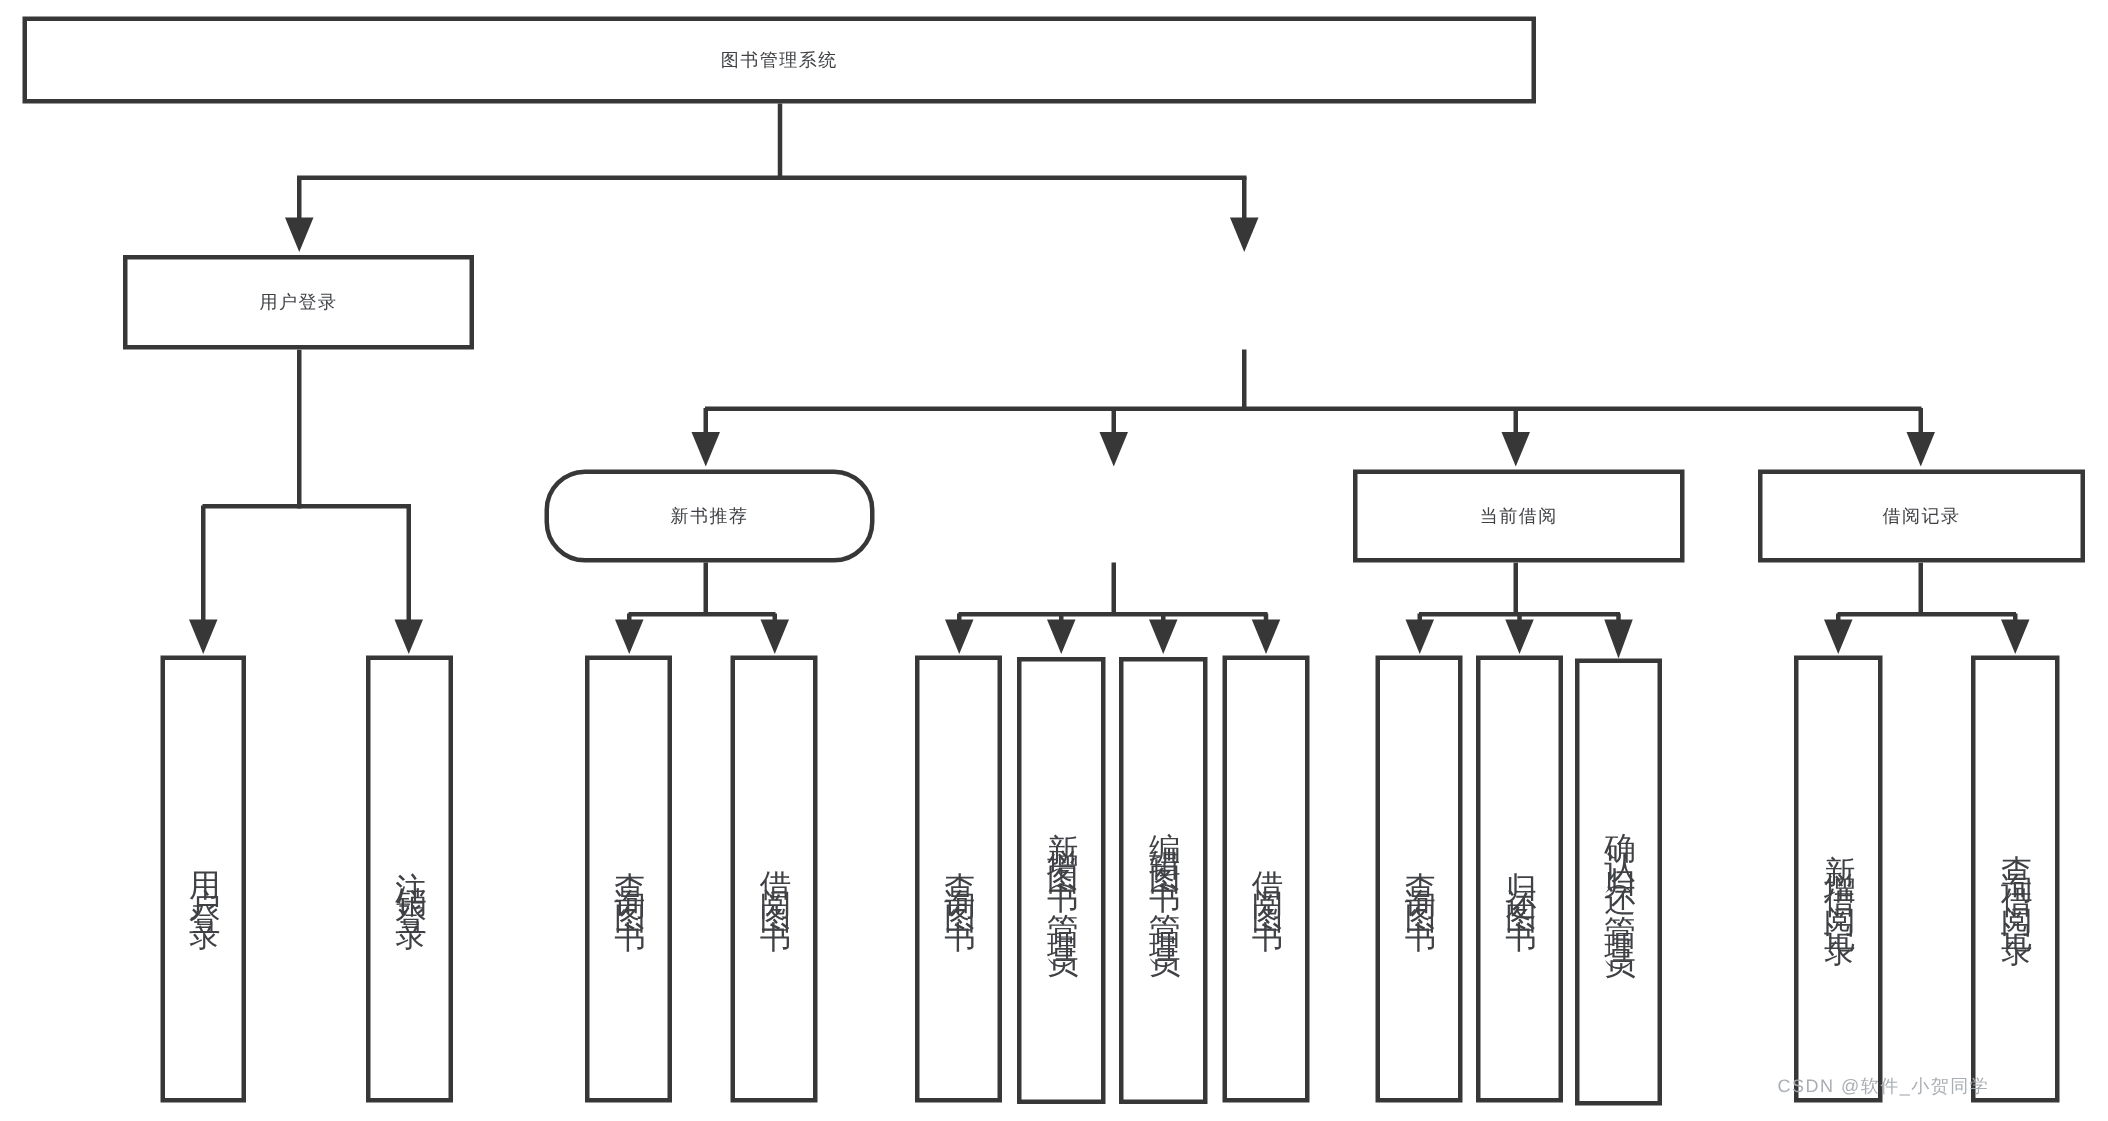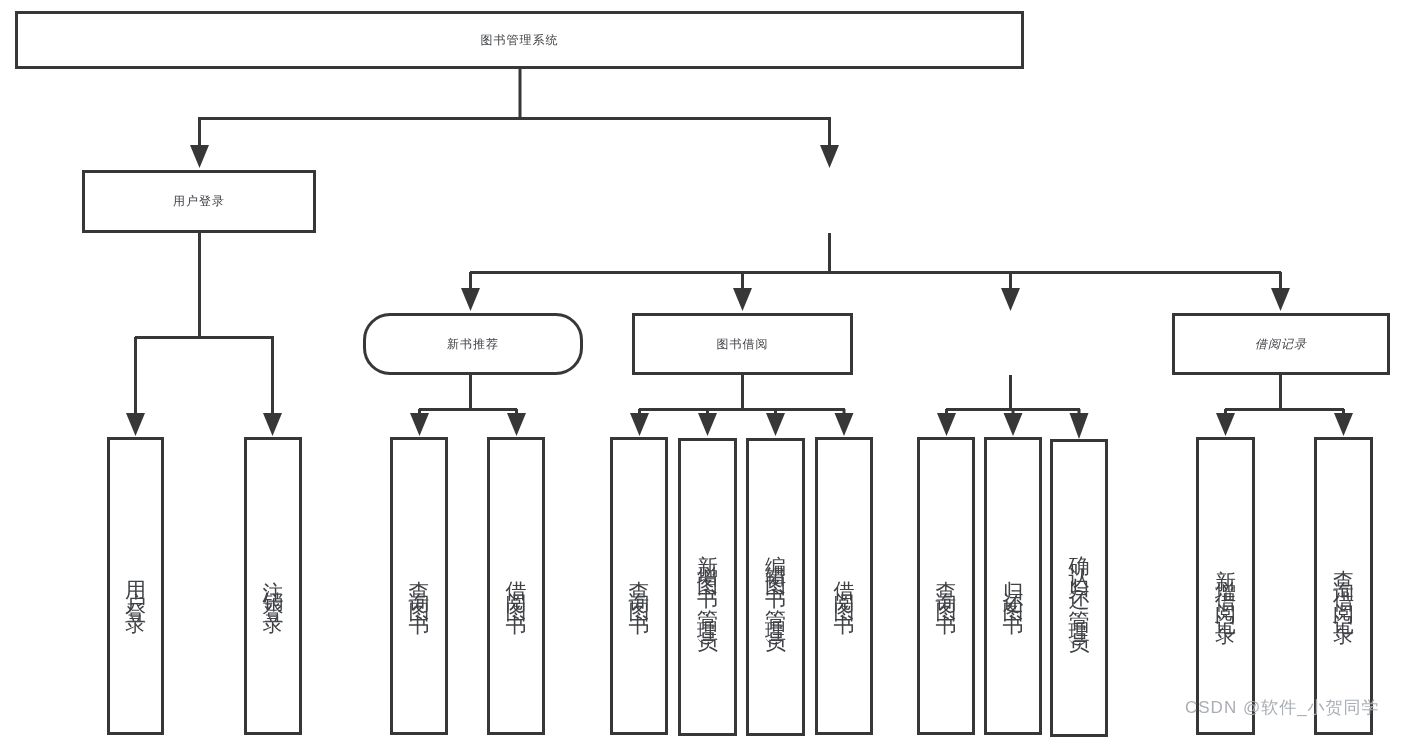--- a/index.html
+++ b/index.html
@@ -37,22 +37,22 @@
   .vtext{
     writing-mode:vertical-rl;
     text-orientation:mixed;
     font-size:21px;
     letter-spacing:11px;
     color:var(--text);
     white-space:nowrap;
   }
   .watermark{
     position:absolute;z-index:3;
-    left:1185px;top:696px;
-    font-size:17px;letter-spacing:1px;
+    left:1185px;top:716px;
+    font-size:12px;letter-spacing:1px;
     color:var(--watermark);
     opacity:.95;
     white-space:nowrap;
   }
 </style>
 </head>
 <body>
 
 <div class="canvas">
 
@@ -130,22 +130,22 @@
       <line x1="1343.5" y1="409" x2="1343.5" y2="416"></line>
       <polygon points="1334,413 1353,413 1343.5,436"></polygon>
     </g>
   </svg>
 
   <div class="box" style="left:15px;top:11px;width:1009px;height:58px;">图书管理系统</div>
 
   <div class="box" style="left:82px;top:170px;width:234px;height:63px;">用户登录</div>
 
   <div class="box" style="left:363px;top:313px;width:220px;height:62px;border-radius:27px;">新书推荐</div>
-  <div class="box" style="left:632px;top:313px;width:221px;height:62px;">图书借阅</div>
-  <div class="box" style="left:1172px;top:313px;width:218px;height:62px;font-style:italic;">借阅记录</div>
+  <div class="box" style="left:902px;top:313px;width:221px;height:62px;">当前借阅</div>
+  <div class="box" style="left:1172px;top:313px;width:218px;height:62px;">借阅记录</div>
 
   <div class="leaf" style="left:107px;top:437px;width:57px;height:298px;">
     <span class="vtext">用户登录</span>
   </div>
   <div class="leaf" style="left:244px;top:437px;width:58px;height:298px;">
     <span class="vtext">注销登录</span>
   </div>
 
   <div class="leaf" style="left:390px;top:437px;width:58px;height:298px;">
     <span class="vtext">查询图书</span>

